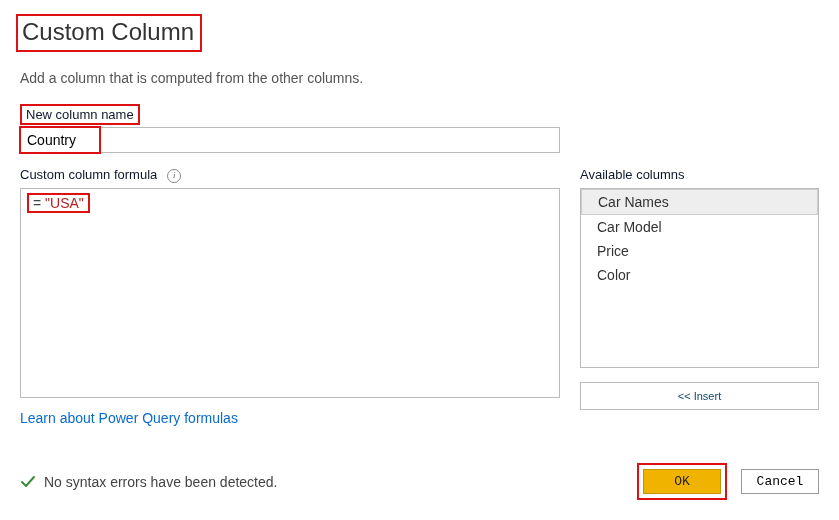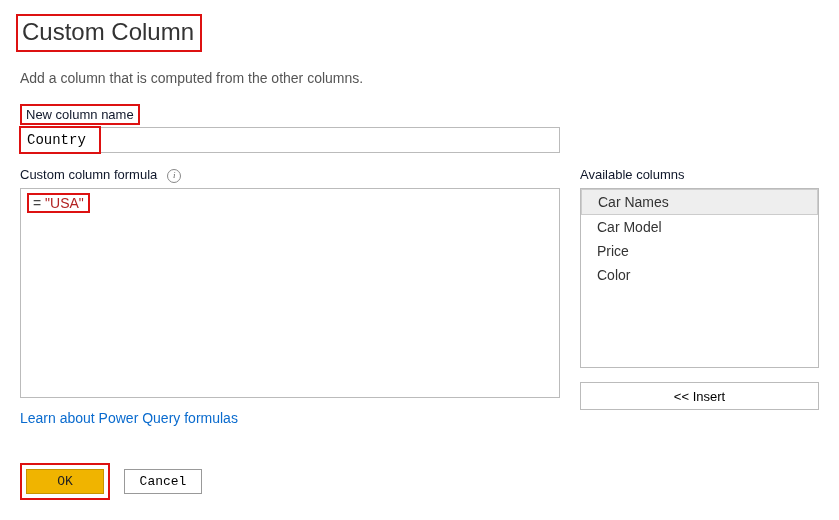--- a/index.html
+++ b/index.html
@@ -88,23 +88,23 @@
     color: #333;
   }
   .col-item.selected { background: #eee; border: 1px solid #ccc; }
   .insert-btn {
     width: 100%;
     height: 28px;
     margin-top: 14px;
     border: 1px solid #bbb;
     background: #fff;
     font-family: inherit;
-    font-size: 13px;
-    cursor: pointer;
-    color: #000000;
+    font-size: 11px;
+    cursor: pointer;
+    color: #0c4a6e;
   }
   .link {
     color: #0a6bce;
     text-decoration: none;
     display: inline-block;
     margin-top: 12px;
     cursor: pointer;
   }
   .footer {
     position: absolute;
@@ -150,21 +150,21 @@
     display: inline-block;
     border: 2px solid #d11;
     margin-top: -1px;
     padding: 0;
   }
   .name-wrap input {
     width: 78px;
     border: 1px solid #bbb;
     height: 22px;
     padding: 2px 6px;
-    font-family: Liberation Mono, monospace;
+    font-family: Liberation Sans, sans-serif;
     font-size: 14px;
   }
   .name-row {
     position: relative;
     width: 540px;
     height: 26px;
     border: 1px solid #bbb;
     display: flex;
     align-items: stretch;
   }
@@ -220,20 +220,26 @@
       <div class="col-item">Car Model</div>
       <div class="col-item">Price</div>
       <div class="col-item">Color</div>
     </div>
     <button class="insert-btn">&lt;&lt; Insert</button>
   </div>
 </div>
 
 
 <div class="footer">
+  <div class="status">
+    <svg class="check" viewBox="0 0 16 16">
+      <path d="M2 8 L6 12 L14 3" stroke="#3a8a3a" stroke-width="2" fill="none" stroke-linecap="round" stroke-linejoin="round"></path>
+    </svg>
+    <span>No syntax errors have been detected.</span>
+  </div>
   <div class="buttons">
     <span class="hl-ok">
       <button class="btn btn-ok">OK</button>
     </span>
     <button class="btn">Cancel</button>
   </div>
 </div>
 
 
 

